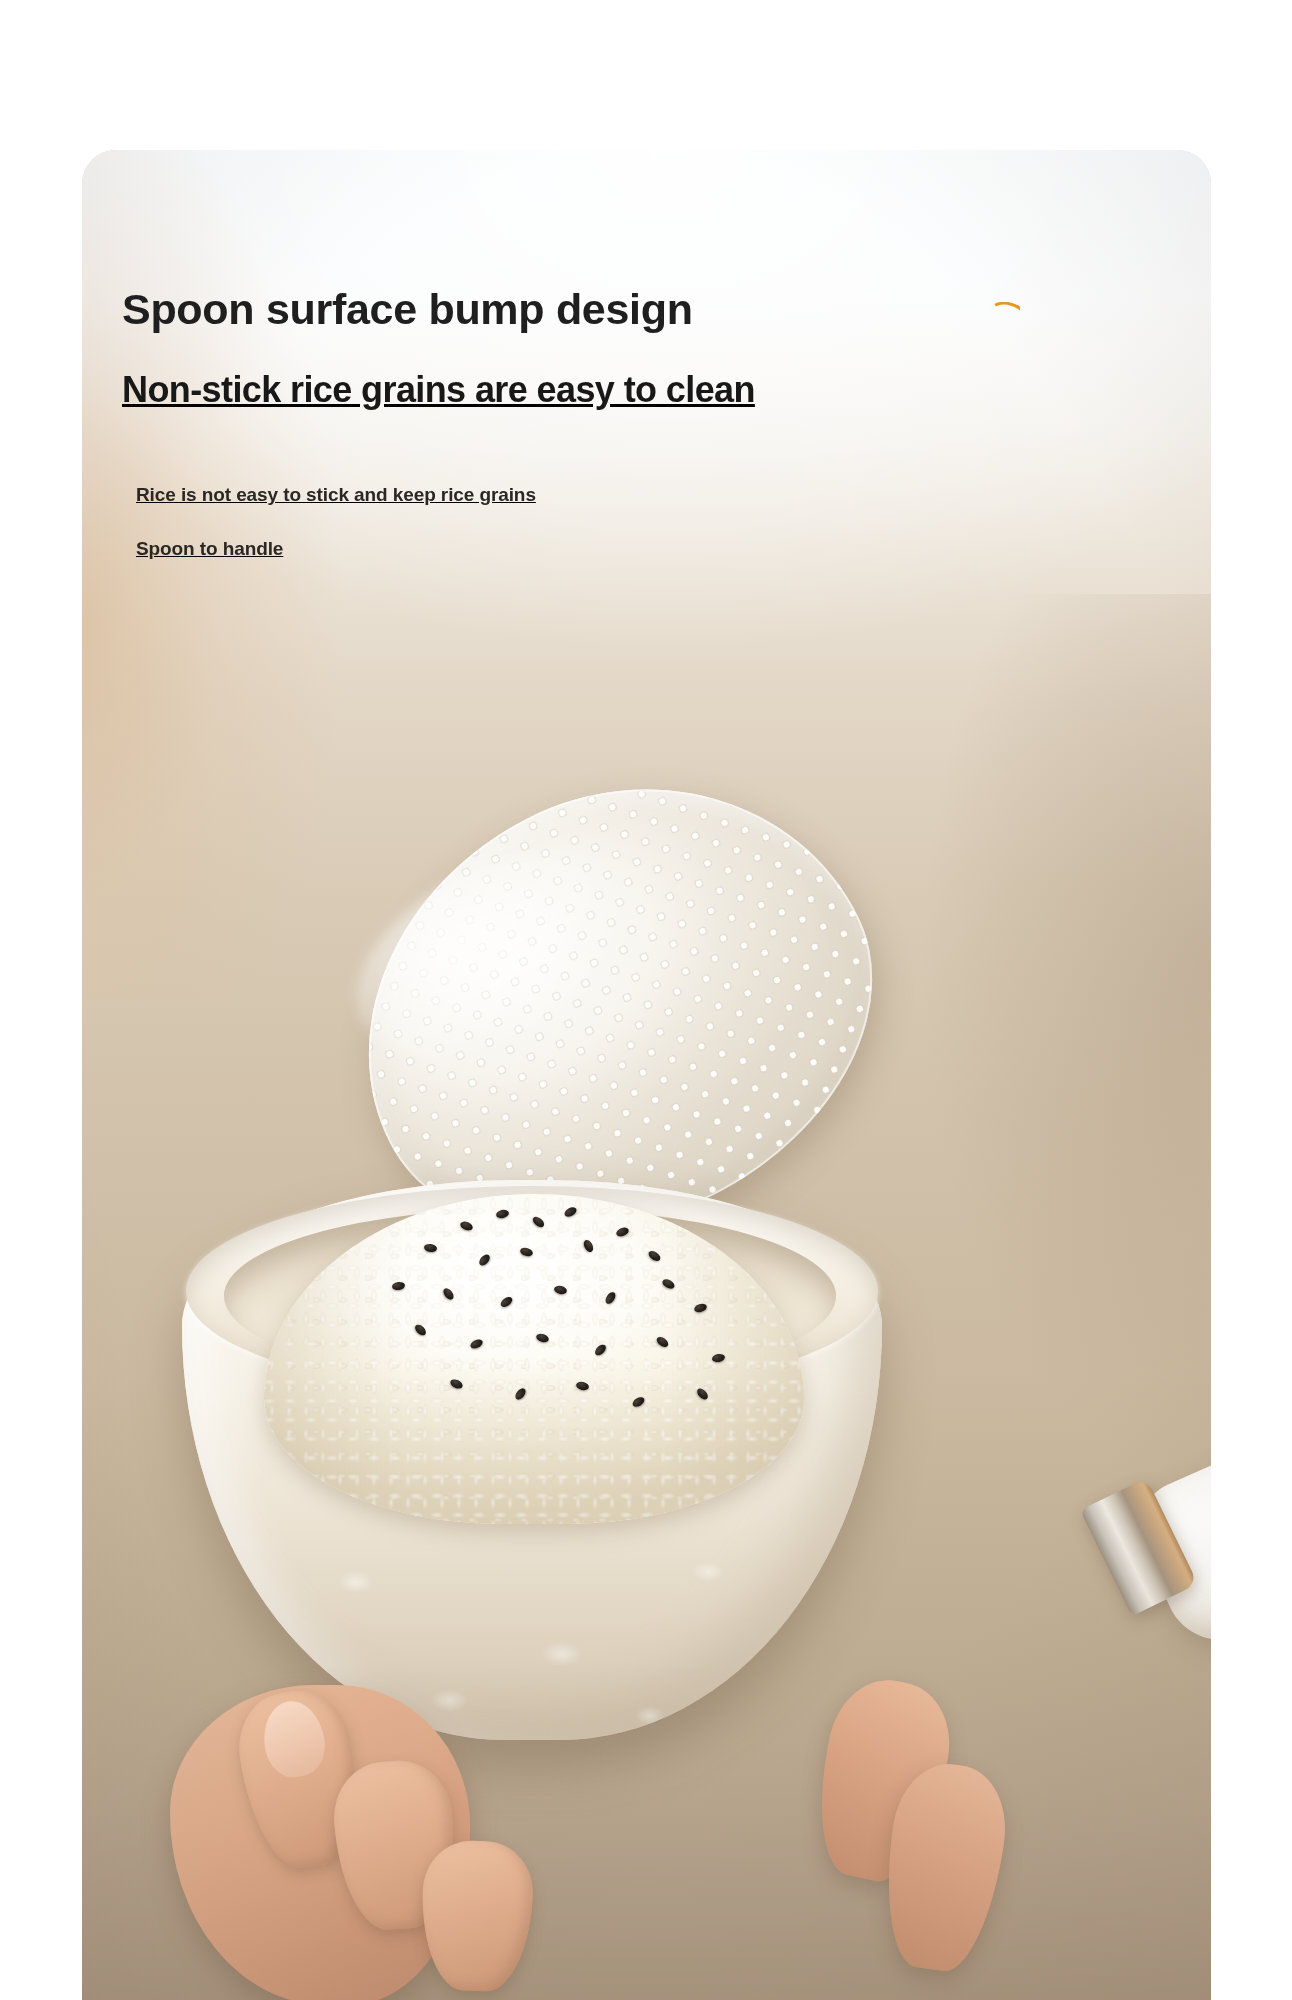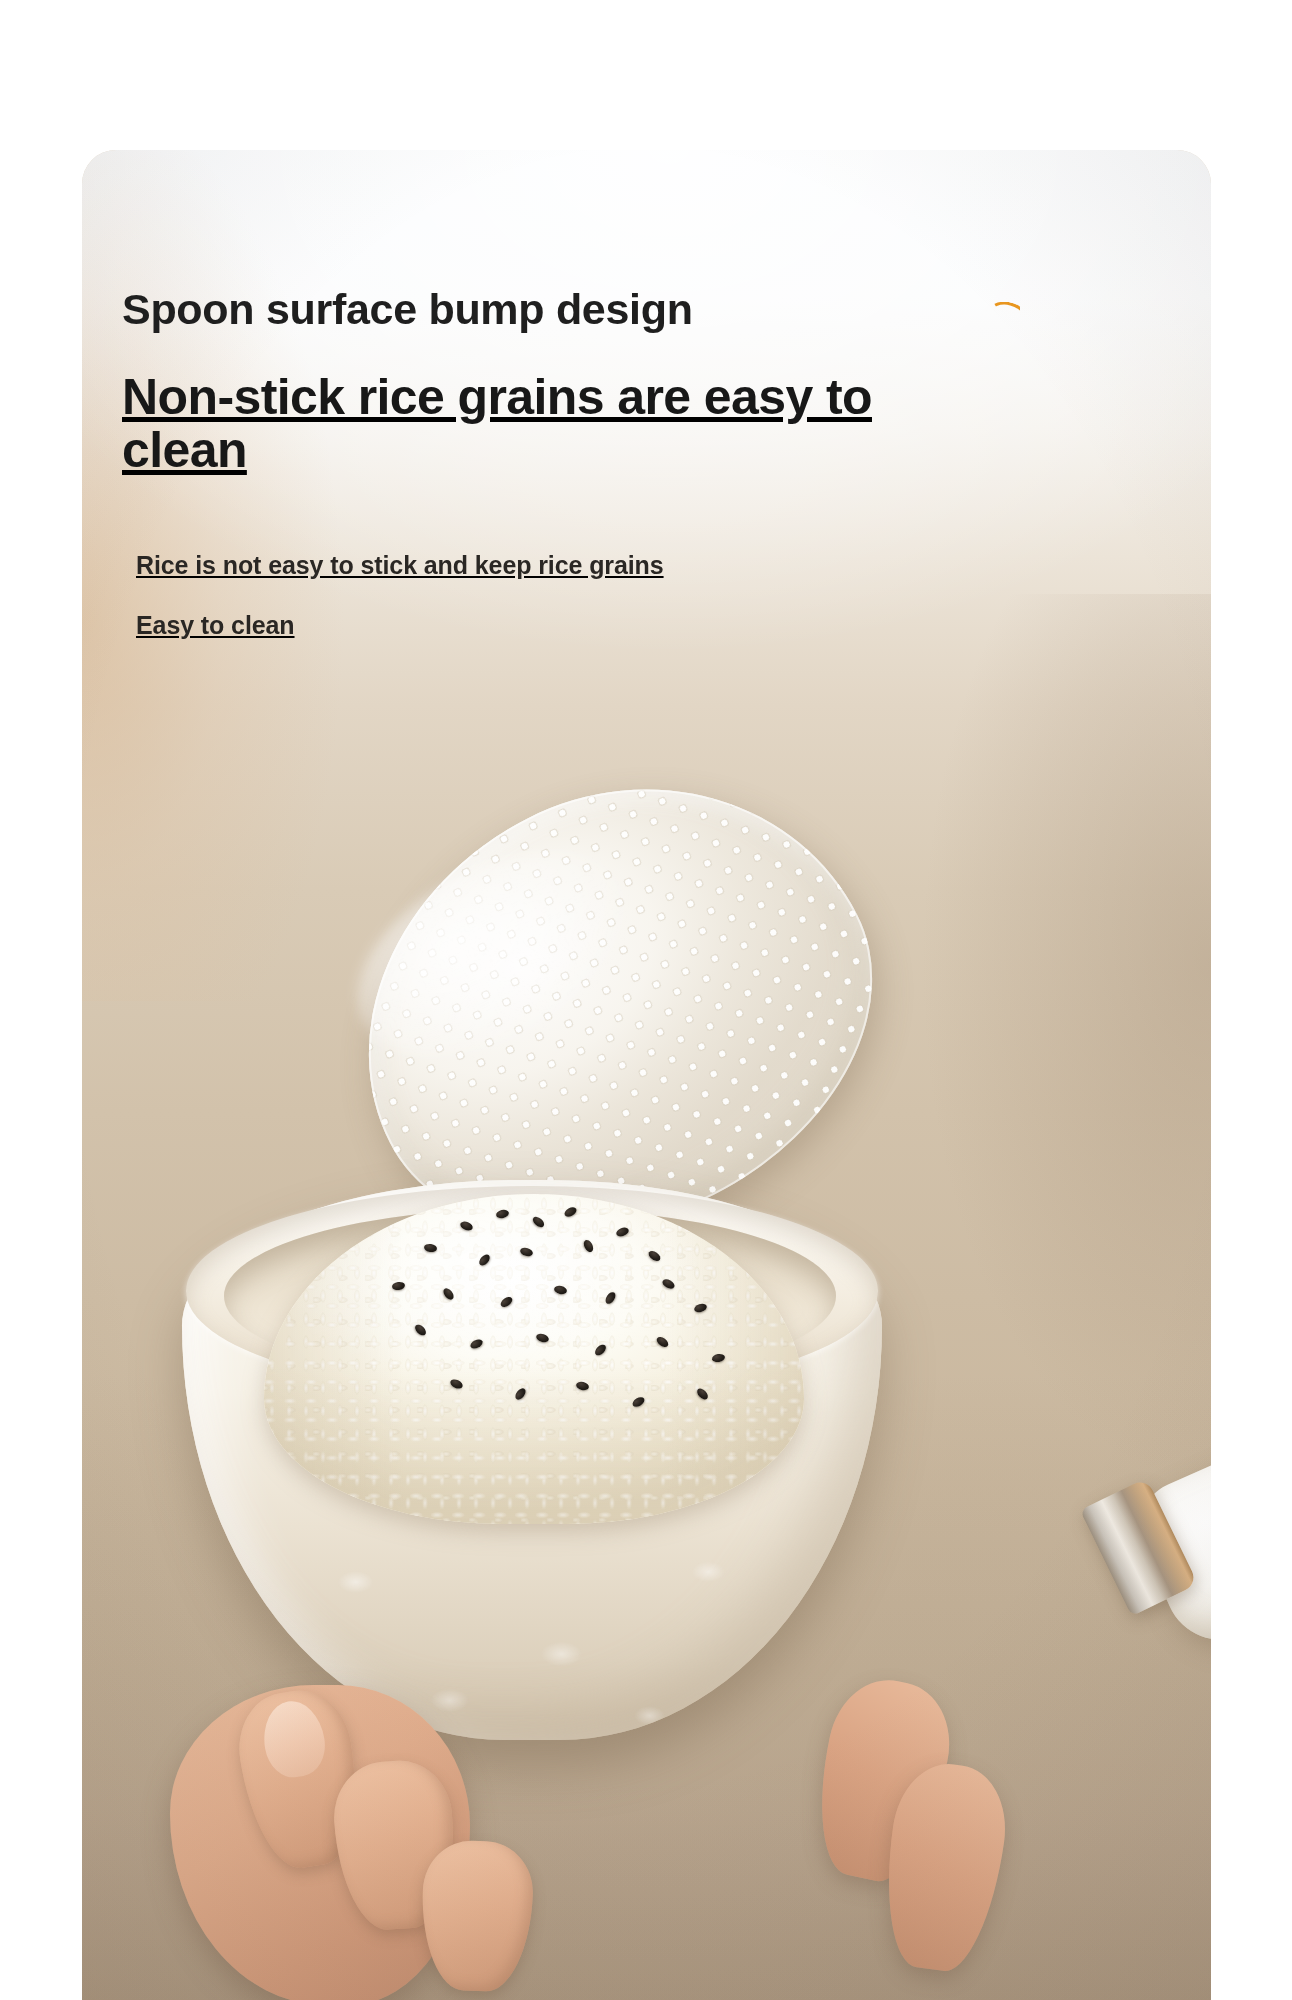--- a/index.html
+++ b/index.html
@@ -86,34 +86,34 @@
   }
   .accent-tick i{
     display:block;
     width:36px;height:26px;
     border-radius:50%;
     border:3px solid #e8961f;
     border-color:#e8961f transparent transparent transparent;
     transform:rotate(14deg);
   }
   .headline-2{
-    font-size:50px;
+    font-size:36px;
     font-weight:700;
     color:#181818;
     line-height:1.06;
     letter-spacing:-.6px;
     margin:0;
     width:760px;
   }
   .subcopy{
     margin-top:76px;
     padding-left:14px;
   }
   .subline{
-    font-size:25px;
+    font-size:19px;
     font-weight:700;
     color:#2a2724;
     line-height:1.0;
     letter-spacing:-.1px;
     margin:0 0 35px 0;
     white-space:nowrap;
   }
   .subline:last-child{margin-bottom:0;}
 
   
@@ -341,21 +341,21 @@
 
     <h2 class="headline-1">Spoon surface bump design</h2>
     <span class="accent-tick">
         <i></i>
       </span>
 
     <h1 class="headline-2">Non-stick rice grains are easy to clean</h1>
 
     <div class="subcopy">
       <p class="subline">Rice is not easy to stick and keep rice grains</p>
-      <p class="subline">Easy to clean</p>
+      <p class="subline">Spoon to handle</p>
     </div>
 
   </div>
 
   <div class="spoon">
     <div class="paddle"></div>
     <div class="paddle-dots"></div>
     <div class="paddle-sheen"></div>
     <div class="paddle-edge"></div>
   </div>

